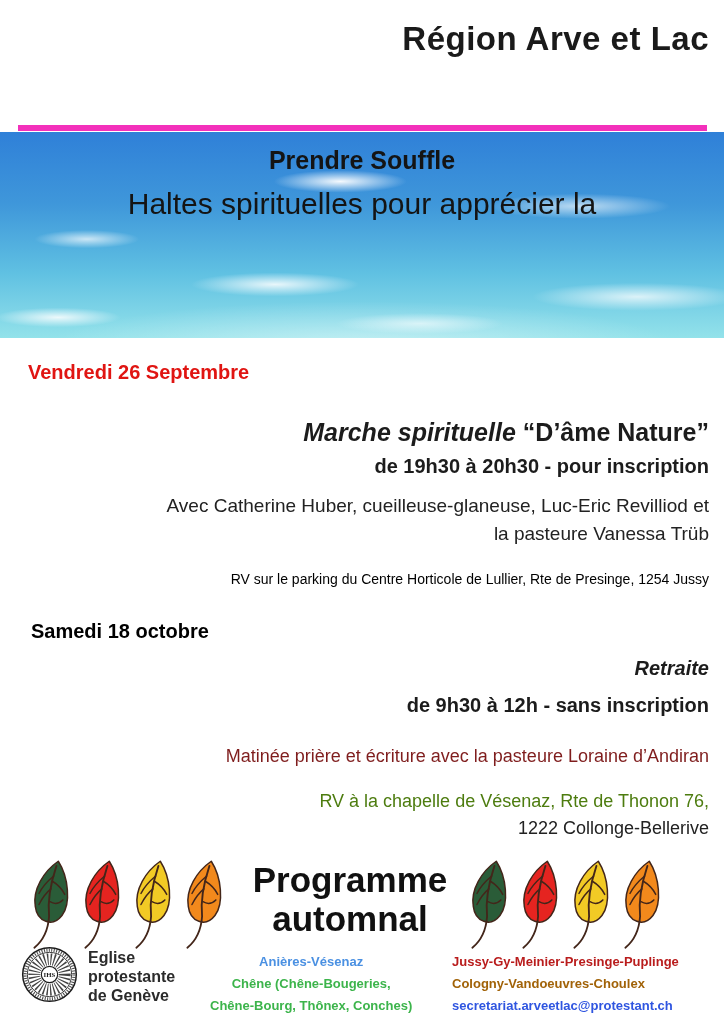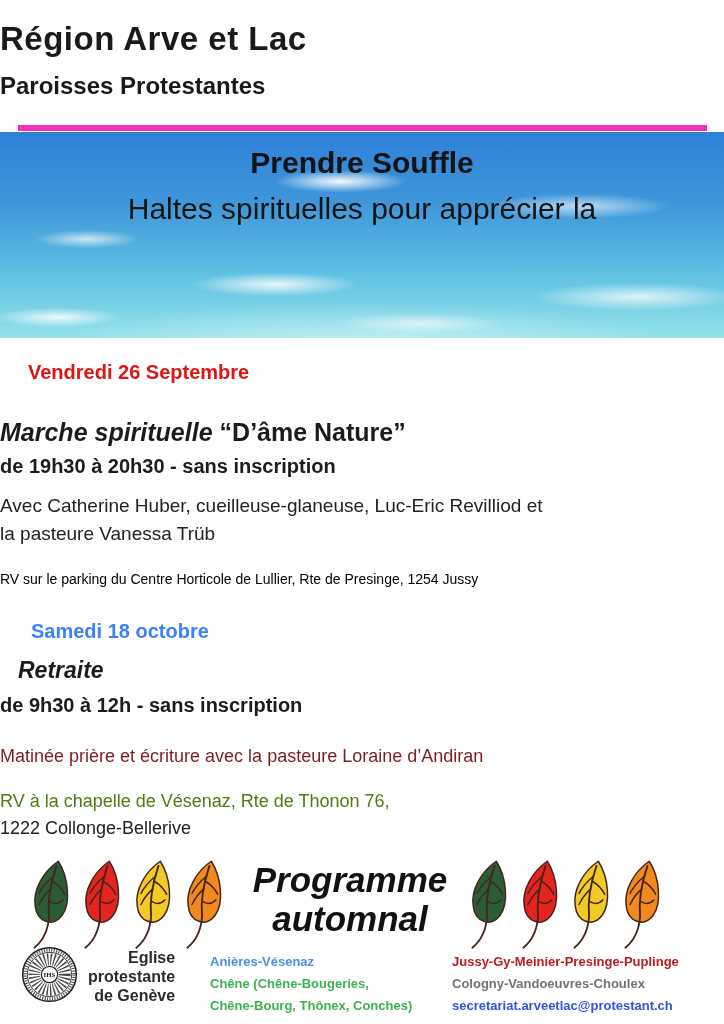--- a/index.html
+++ b/index.html
@@ -2,107 +2,106 @@
 <html><head>
 <meta charset="utf-8">
 <style>
   * { margin:0; padding:0; box-sizing:border-box; }
   html,body { background:#888; }
   body { display:flex; justify-content:center; }
   .page {
     position:relative; width:724px; height:1024px; background:#ffffff;
     overflow:hidden; font-family:"Liberation Sans", sans-serif; color:#1c1c1c;
   }
-  .abs { position:absolute; left:0; right:15px; text-align:left; }
+  .abs { position:absolute; left:0; right:15px; text-align:right; }
 
   .header-title { top:20px; font-size:33px; font-weight:600; letter-spacing:.5px; color:#1a1a1a; }
   .header-subtitle { top:72px; font-size:24px; font-weight:600; color:#1a1a1a; }
 
   .divider { position:absolute; top:125px; left:18px; width:689px; height:6px; }
 
   .sky {
     position:absolute; top:132px; left:0; width:724px; height:206px;
     background:
       radial-gradient(ellipse 95px 16px at 47% 24%, rgba(255,255,255,.95), rgba(255,255,255,0) 70%),
       radial-gradient(ellipse 130px 18px at 80% 36%, rgba(255,255,255,.65), rgba(255,255,255,0) 70%),
       radial-gradient(ellipse 75px 13px at 12% 52%, rgba(255,255,255,.7), rgba(255,255,255,0) 70%),
       radial-gradient(ellipse 120px 17px at 38% 74%, rgba(255,255,255,.85), rgba(255,255,255,0) 70%),
       radial-gradient(ellipse 150px 20px at 88% 80%, rgba(255,255,255,.75), rgba(255,255,255,0) 70%),
       radial-gradient(ellipse 90px 14px at 8% 90%, rgba(255,255,255,.85), rgba(255,255,255,0) 70%),
       radial-gradient(ellipse 120px 15px at 58% 93%, rgba(255,255,255,.6), rgba(255,255,255,0) 70%),
       radial-gradient(ellipse 420px 60px at 50% 104%, rgba(255,255,255,.45), rgba(255,255,255,0) 75%),
       linear-gradient(180deg, #2f80d8 0%, #3f97da 35%, #5fc0e2 68%, #93e2ea 100%);
     text-align:center;
   }
-  .sky-title { margin-top:14px; font-size:30px; font-weight:700; color:#141414; }
+  .sky-title { margin-top:14px; font-size:25px; font-weight:700; color:#141414; }
   .sky-sub { font-size:30px; font-weight:400; line-height:42px; color:#141414; margin-top:8px; }
 
   .event-date { position:absolute; font-size:20px; font-weight:700; text-align:left; }
   .e1-date { top:361px; left:28px; }
   .e2-date { top:620px; left:31px; }
 
   .e1-title { top:418px; font-size:25px; font-weight:700; }
   .e1-title .it { font-style:italic; }
   .e1-title .q { margin-left:7px; }
   .e-time { font-size:20px; font-weight:700; }
   .e1-time { top:455px; }
   .body-19 { font-size:19px; color:#222; }
   .e1-with1 { top:495px; }
   .e1-with2 { top:523px; }
   .e1-loc { top:571px; font-size:14px; color:#000000; }
 
-  .e2-title { top:657px; font-size:23px; font-weight:700; font-style:italic;padding-left:18px; }
+  .e2-title { top:657px; font-size:20px; font-weight:700; font-style:italic;padding-left:18px; }
   .e2-time { top:694px; }
   .e2-with { top:746px; font-size:18px; color:#7f1d1d; }
   .e2-loc1 { top:791px; font-size:18px; color:#4d7c0f; }
   .e2-loc2 { top:818px; font-size:18px; color:#222; }
 
-  .autumn-row { position:absolute; top:856px; left:0; width:724px; height:100px;font-style:italic; }
+  .autumn-row { position:absolute; top:856px; left:0; width:724px; height:100px; }
   .leaf-group { position:absolute; top:0; display:flex; gap:5px; }
   .leaves-left { left:27px; }
   .leaves-right { left:465px; }
   .program { position:absolute; top:4px; left:233px; width:234px; text-align:center;
              font-size:35px; font-weight:700; line-height:39px; color:#111; }
 
   .logo { position:absolute; top:946px; left:21px; }
-  .org { position:absolute; top:948px; left:88px; text-align:right;
+  .org { position:absolute; top:948px; left:88px; text-align:left;
          font-size:16px; line-height:19px; font-weight:600; color:#2b2b2b; }
   .fcol { position:absolute; top:951px; text-align:left; font-size:13px;
           line-height:22px; font-weight:600; }
-  .fcol1 { left:210px; }
+  .fcol1 { left:210px;text-align:center; }
   .fcol2 { left:452px; }
 </style>
 </head>
 <body>
 
 <div class="page">
 
   <div class="abs header-title">Région Arve et Lac</div>
-  <div class="abs header-subtitle">Paroisses Protestantes</div>
 
   <div class="divider" style="background: rgb(243, 48, 187);"></div>
 
   <div class="sky">
     <div class="sky-title">Prendre Souffle</div>
     <div class="sky-sub">
       <div>Haltes spirituelles pour apprécier la</div>
     </div>
   </div>
 
   <div class="event-date e1-date" style="color: rgb(224, 21, 18);">Vendredi 26 Septembre</div>
 
   <div class="abs e1-title">
     <span class="it">Marche spirituelle</span><span class="q">“D’âme Nature”</span>
   </div>
-  <div class="abs e-time e1-time">de 19h30 à 20h30 - sans inscription</div>
+  <div class="abs e-time e1-time">de 19h30 à 20h30 - pour inscription</div>
   <div class="abs body-19 e1-with1">Avec Catherine Huber, cueilleuse-glaneuse, Luc-Eric Revilliod et</div>
   <div class="abs body-19 e1-with2">la pasteure Vanessa Trüb</div>
   <div class="abs e1-loc">RV sur le parking du Centre Horticole de Lullier, Rte de Presinge, 1254 Jussy</div>
 
-  <div class="event-date e2-date" style="color: #3b82f6;">Samedi 18 octobre</div>
+  <div class="event-date e2-date" style="color: #000000;">Samedi 18 octobre</div>
   <div class="abs e2-title">Retraite</div>
   <div class="abs e-time e2-time">de 9h30 à 12h - sans inscription</div>
   <div class="abs e2-with">Matinée prière et écriture avec la pasteure Loraine d’Andiran</div>
   <div class="abs e2-loc1">RV à la chapelle de Vésenaz, Rte de Thonon 76,</div>
   <div class="abs e2-loc2">1222 Collonge-Bellerive</div>
 
   <div class="autumn-row">
     <div class="leaf-group leaves-left">
         <svg width="46" height="97" viewBox="0 0 50 100">
         <path d="M34,3 C18,14 6,34 9,52 C11,69 28,75 38,62 C48,49 45,20 34,3 Z" fill="#2a5c38" stroke="#43261a" stroke-width="1.6" stroke-linejoin="round"></path>
@@ -171,17 +170,17 @@
   </div>
 
   <div class="fcol fcol1">
     <div style="color: rgb(74, 144, 226);">Anières-Vésenaz</div>
     <div style="color: rgb(60, 180, 75);">Chêne (Chêne-Bougeries,</div>
     <div style="color: rgb(60, 180, 75);">Chêne-Bourg, Thônex, Conches)</div>
   </div>
 
   <div class="fcol fcol2">
     <div style="color: #b91c1c;">Jussy-Gy-Meinier-Presinge-Puplinge</div>
-    <div style="color: #737373;">Cologny-Vandoeuvres-Choulex</div>
+    <div style="color: #a16207;">Cologny-Vandoeuvres-Choulex</div>
     <div style="color: rgb(47, 85, 224);">secretariat.arveetlac@protestant.ch</div>
   </div>
 
 </div>
 
 </body></html>

